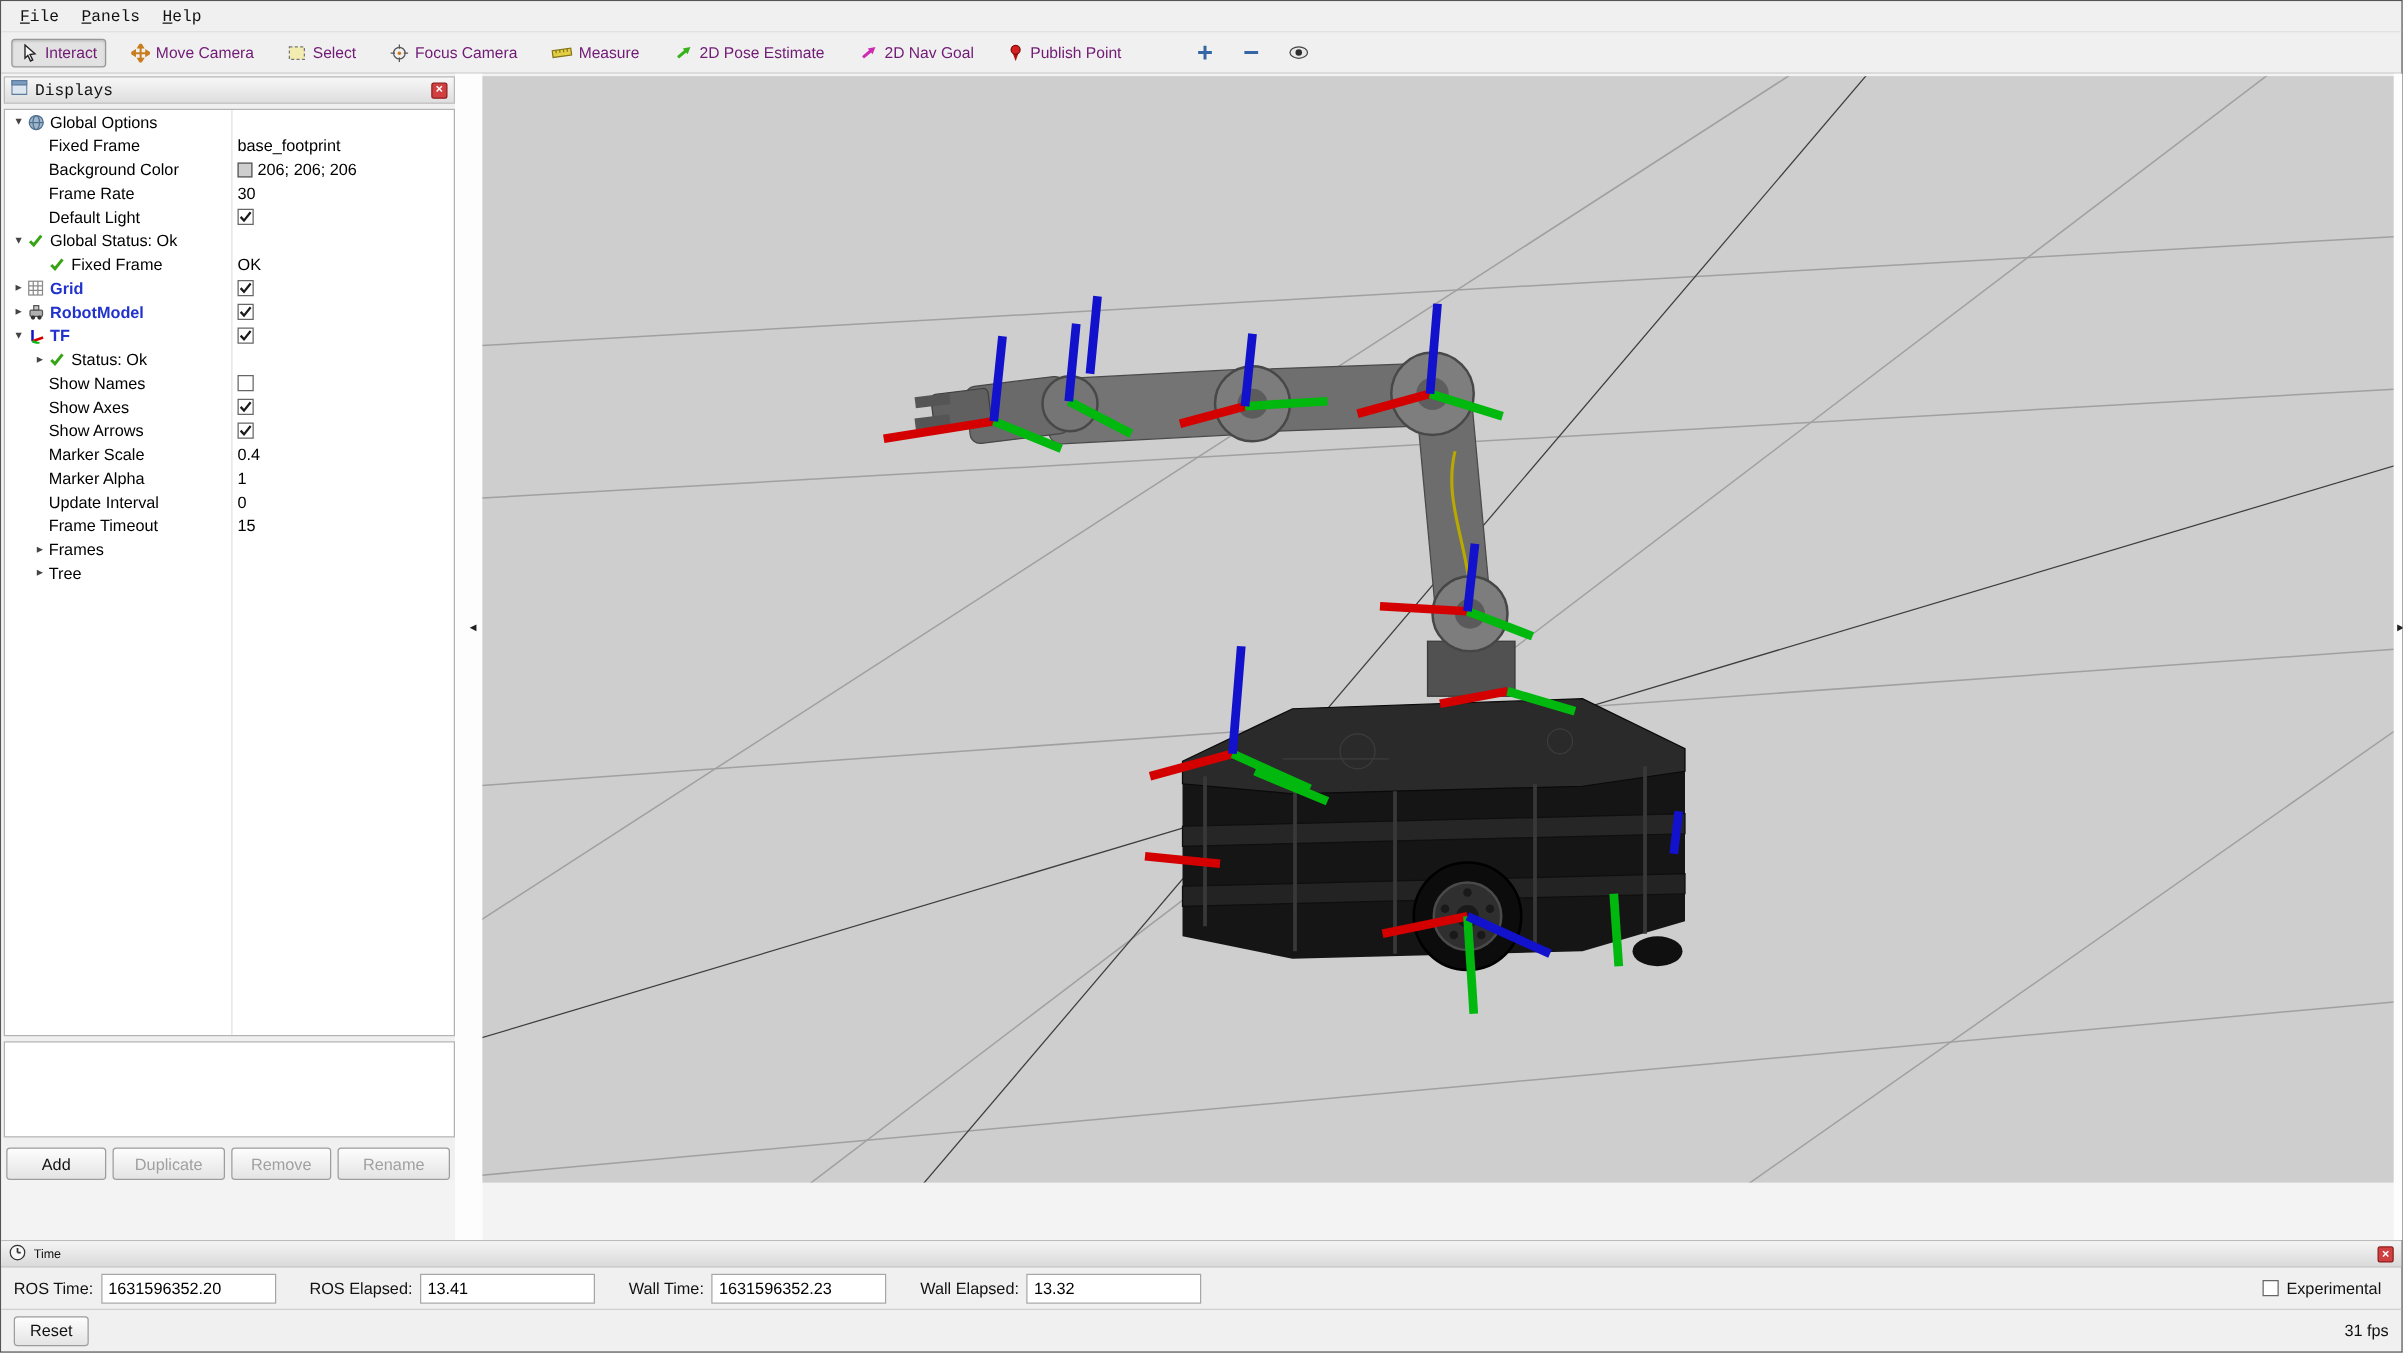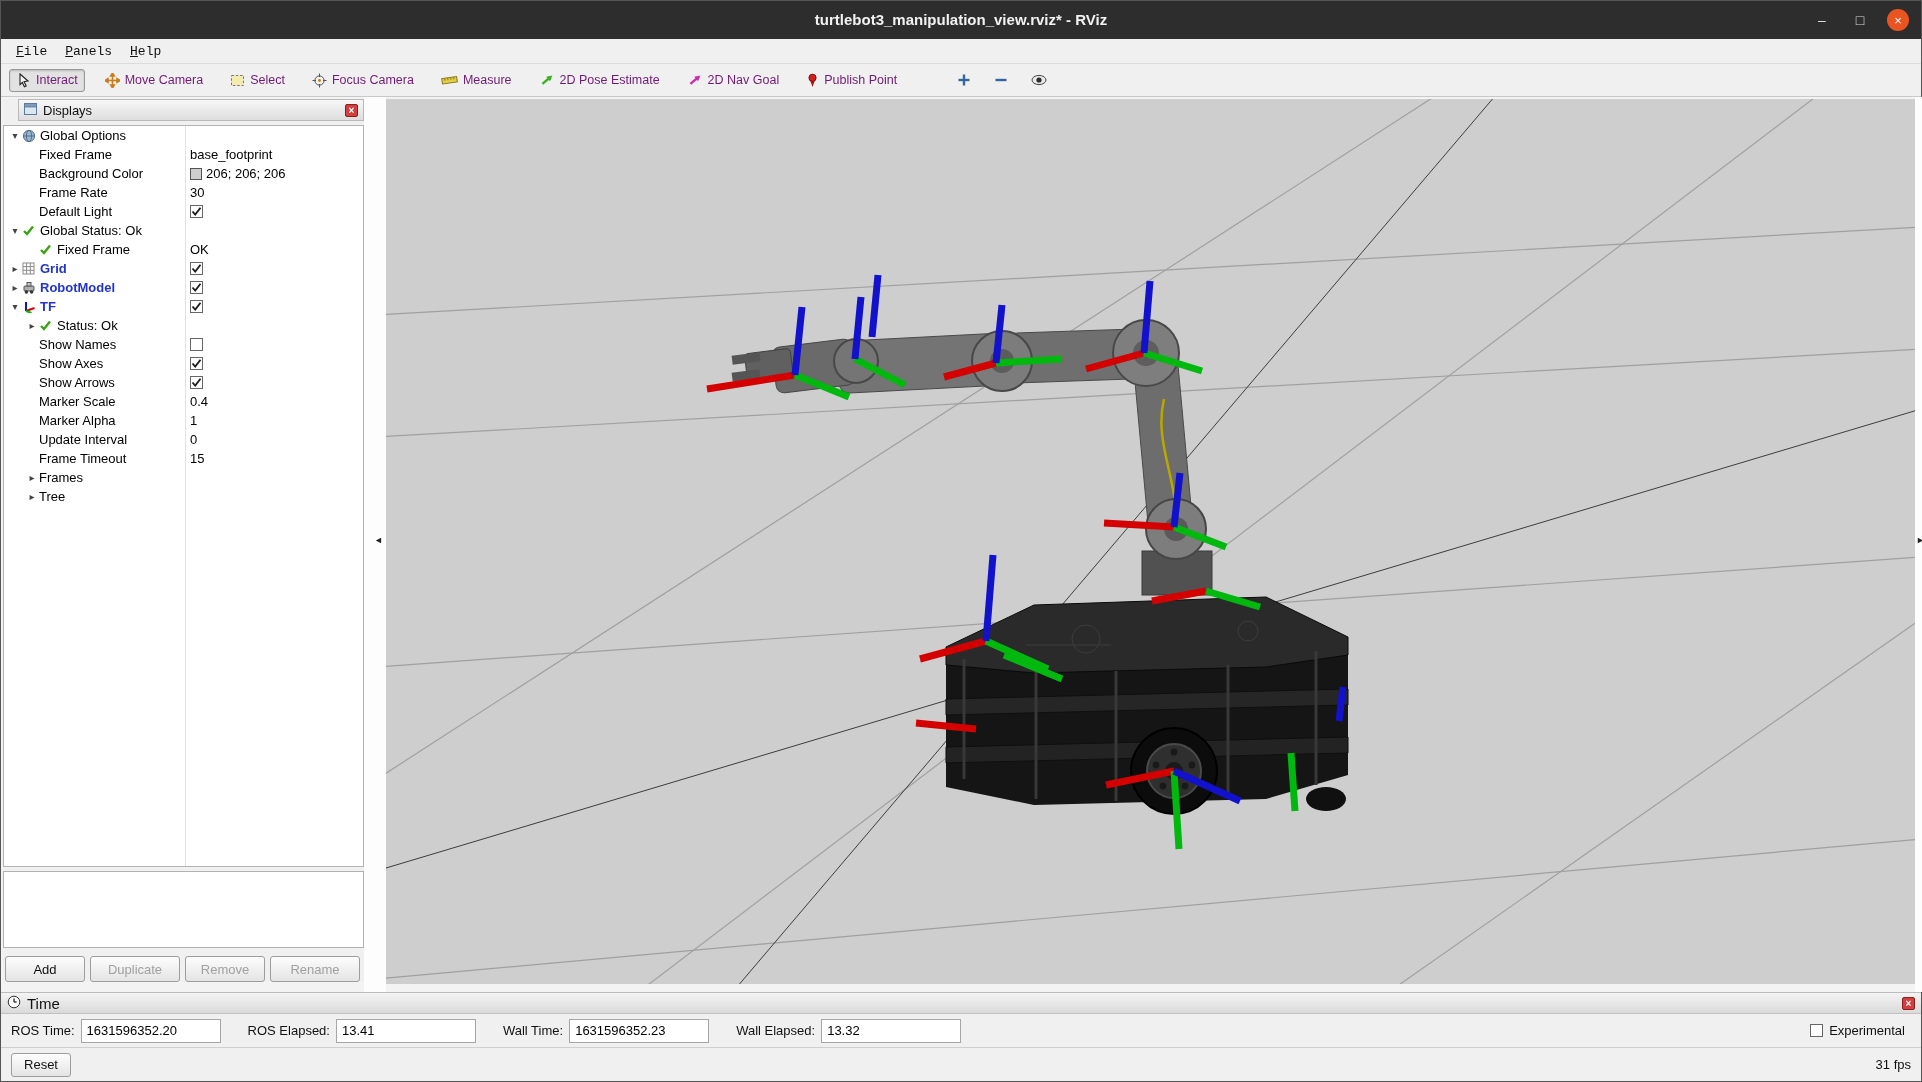--- a/index.html
+++ b/index.html
@@ -35,23 +35,23 @@
   .tool.small { padding:3px 4px; }
 
   
   .main { flex:1 1 auto; position:relative; background:#f3f3f3; }
   .splitter-band { position:absolute; left:363px; top:0; bottom:0; width:22px; background:#fdfdfd; }
   .splitter-band-r { position:absolute; left:1914px; top:0; bottom:0; width:7px; background:#fdfdfd; }
   .split-arrow { position:absolute; font-size:9px; color:#222; line-height:10px; }
 
   
   .displays-panel { position:absolute; left:2px; top:2px; width:361px; height:883px; background:#f0f0f0; }
-  .panel-header { position:absolute; left:15px; right:0; top:0; height:22px;
+  .panel-header { position:absolute; left:0; right:0; top:0; height:22px;
                   background:linear-gradient(#f7f7f7,#dedede); border:1px solid #b9b9b9;
-                  display:flex; align-items:center; gap:6px; padding:0 5px; font-size:13px; color:#111; }
+                  display:flex; align-items:center; gap:6px; padding:0 5px; font-size:13px; color:#111;font-family:Liberation Mono, monospace; }
   .red-close { width:13px; height:13px; flex:0 0 13px; margin-left:auto; background:#d04040;
                border:1px solid #8f1d1d; border-radius:2px; position:relative; }
   .red-close::before { content:"×"; position:absolute; left:0; right:0; top:-1px;
                        text-align:center; color:#fff; font-size:10px; line-height:13px; font-weight:bold; }
   .tree { position:absolute; left:0; right:0; top:26px; height:742px; background:#fff;
           border:1px solid #b2b2b2; overflow:hidden; }
   .tdivider { position:absolute; left:181px; top:0; bottom:0; width:1px; background:#e2e2e2; }
   .trow { display:flex; height:19px; line-height:19px; font-size:13px; }
   .tcell-name { width:181px; flex:0 0 181px; display:flex; align-items:center;
                 overflow:hidden; white-space:nowrap; }
@@ -72,49 +72,41 @@
           display:flex; align-items:center; justify-content:center; }
   .pbtn.disabled { color:#a0a0a0; }
 
   
   .viewport { position:absolute; left:385px; top:2px; width:1529px; height:885px; background:#cecece; }
   .viewport svg { display:block; }
 
   
   .time-panel { flex:0 0 55px; background:#f0f0f0; border-top:1px solid #bdbdbd; }
   .time-header { height:21px; background:linear-gradient(#f4f4f4,#dadada); border-bottom:1px solid #c2c2c2;
-                 display:flex; align-items:center; gap:6px; padding:0 6px; font-size:15px; color:#111; }
+                 display:flex; align-items:center; gap:6px; padding:0 6px; font-size:10px; color:#111; }
   .time-fields { height:33px; display:flex; align-items:center; padding-left:10px; font-size:13px; color:#111; }
   .time-fields .tf-label { margin-right:6px; }
   .time-fields input { width:140px; height:24px; border:1px solid #a6a6a6; background:#fff;
                        font-family:"Liberation Sans",sans-serif; font-size:13px; padding:0 5px;
                        margin-right:27px; color:#000; }
   .exp-wrap { margin-left:auto; margin-right:16px; display:flex; align-items:center; gap:6px; }
 
   
   .statusbar { flex:0 0 34px; background:#f0f0f0; border-top:1px solid #cfcfcf;
                display:flex; align-items:center; justify-content:space-between; padding:0 10px; }
   .reset-btn { width:60px; height:24px; border:1px solid #9d9d9d; border-radius:3px;
                background:linear-gradient(#fdfdfd,#e4e4e4); font-size:13px; color:#111;
                display:flex; align-items:center; justify-content:center; }
   .fps { font-size:13px; color:#111; }
 </style>
 </head>
 <body>
 
 <div class="window">
 
-  <div class="titlebar">
-    <span class="title">turtlebot3_manipulation_view.rviz* - RViz</span>
-    <div class="win-controls">
-        <span class="win-btn">–</span>
-        <span class="win-btn">□</span>
-        <span class="win-btn close">×</span>
-      </div>
-  </div>
 
   <div class="menubar">
       <span class="menu-item">File</span>
       <span class="menu-item">Panels</span>
       <span class="menu-item">Help</span>
     </div>
 
   <div class="toolbar">
       <div class="tool selected">
         <span style="display: flex;">

